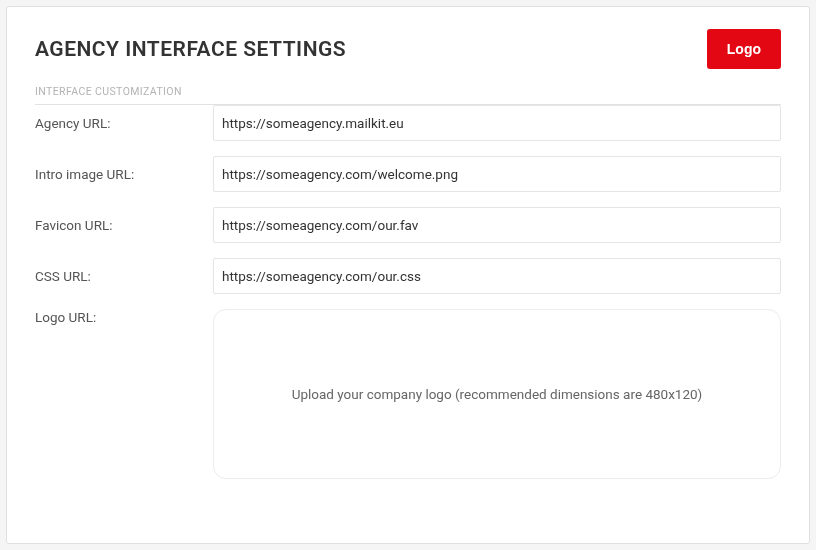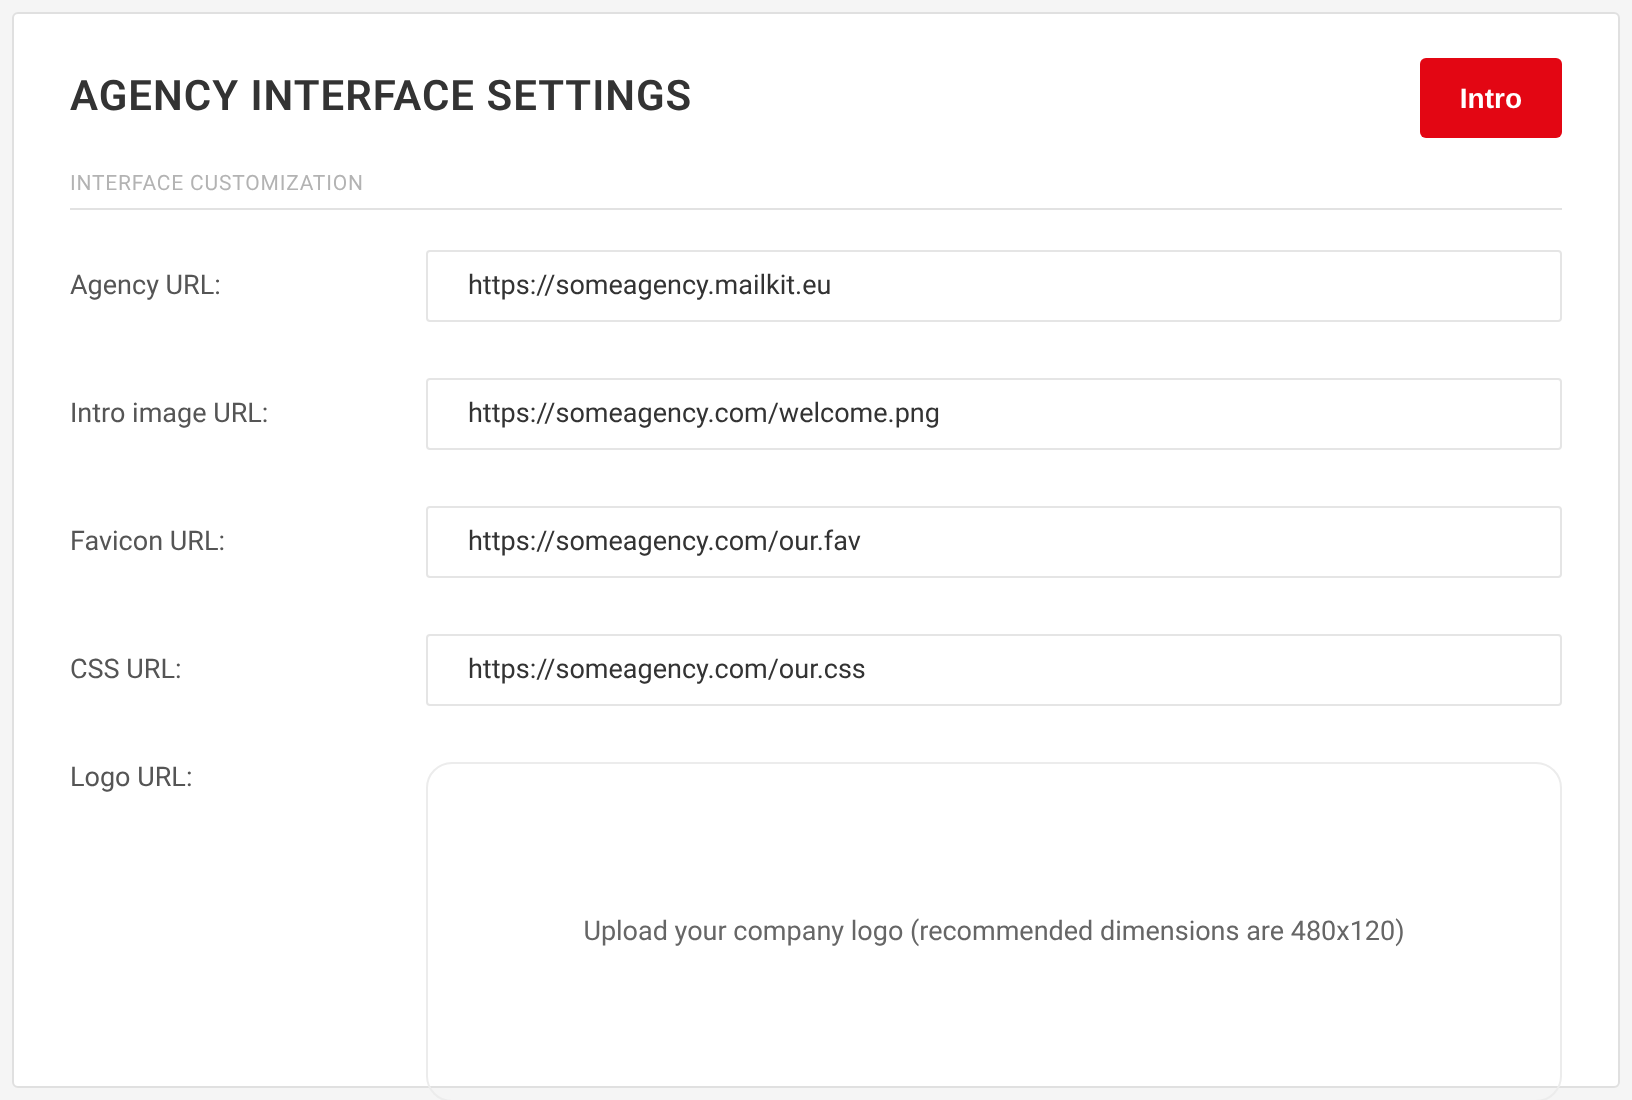--- a/index.html
+++ b/index.html
@@ -45,38 +45,37 @@
       font-weight: 600;
       cursor: pointer;
     }
     .section-header {
       font-size: 10.5px;
       letter-spacing: 0.4px;
       color: #b3b3b3;
       text-transform: uppercase;
       border-bottom: 1px solid #e2e2e2;
       padding-bottom: 6px;
-      margin-bottom: 20px;
     }
     .form-row {
       display: flex;
       align-items: center;
-      margin-bottom: 28px;
+      margin-bottom: 15px;
     }
     .form-row .label {
       width: 178px;
       font-size: 13.5px;
       color: #555;
       flex-shrink: 0;
     }
     .form-row .input {
       flex: 1;
       border: 1px solid #e5e5e5;
       border-radius: 2px;
-      padding: 9px 20px;
+      padding: 9px 8px;
       font-size: 13.5px;
       color: #333;
       font-family: inherit;
       outline: none;
     }
     .logo-row {
       display: flex;
       align-items: flex-start;
       margin-top: 14px;
     }
@@ -101,21 +100,21 @@
       cursor: pointer;
     }
   </style>
 </head>
 <body>
 
 <div class="card">
 
   <div class="header-row">
     <h1 class="page-title">AGENCY INTERFACE SETTINGS</h1>
-    <button class="btn-save">Intro</button>
+    <button class="btn-save">Logo</button>
   </div>
 
   <div class="section-header">INTERFACE CUSTOMIZATION</div>
 
   <div class="form-row">
     <div class="label">Agency URL:</div>
     <input type="text" class="input" value="https://someagency.mailkit.eu" style="">
   </div>
 
   <div class="form-row">

